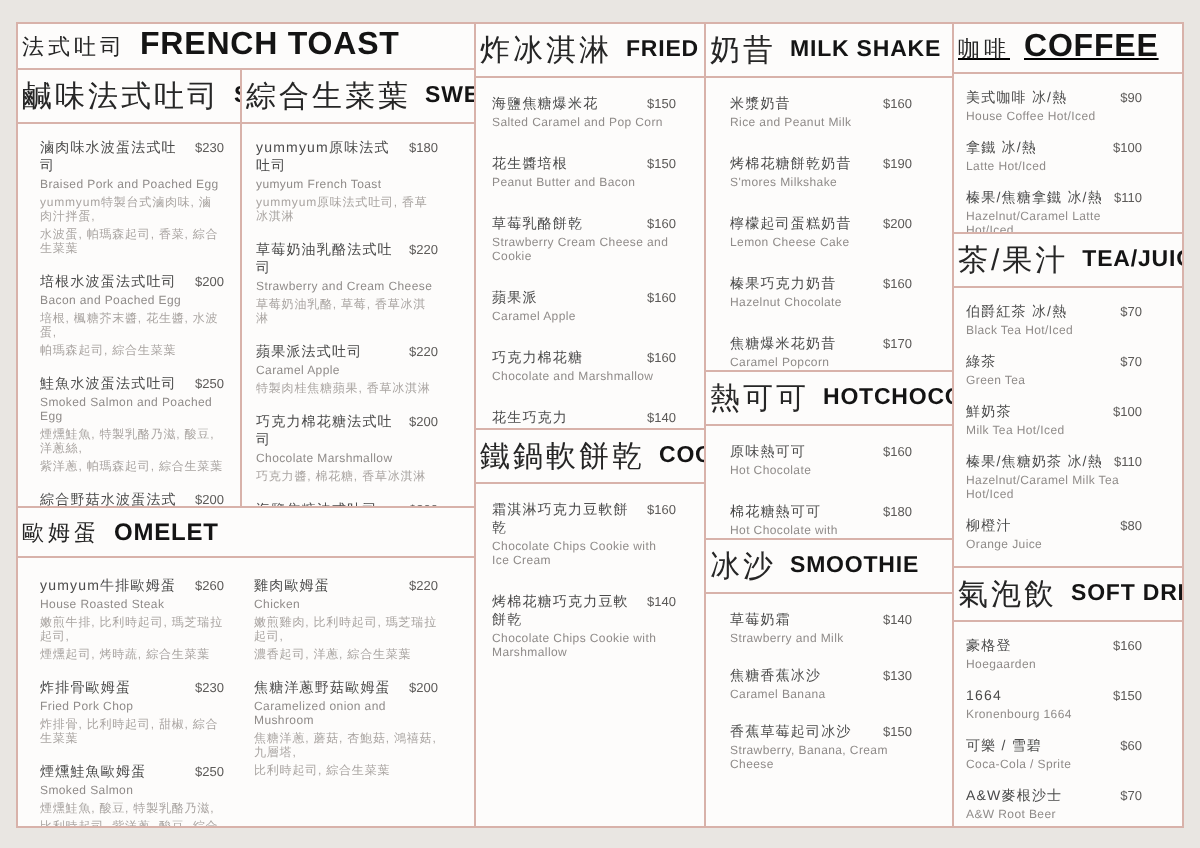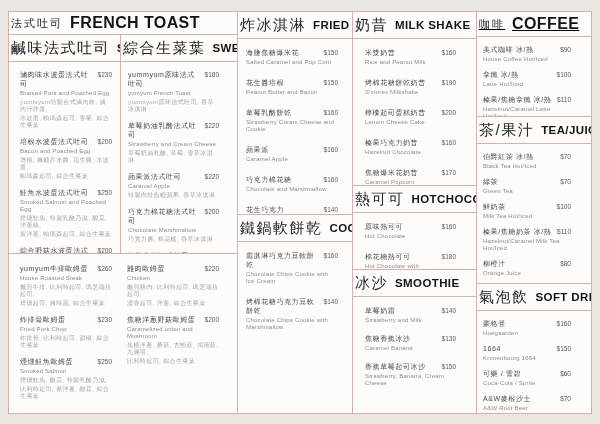--- a/index.html
+++ b/index.html
@@ -175,20 +175,24 @@
             </div>
             <div class="item">
               <div class="item-top">
                 <span class="zh">海鹽焦糖法式吐司</span>
                 <span class="price">$200</span>
               </div>
             </div>
           </div>
       </div>
     </div>
+    <div class="band omelet">
+      <span class="band-zh">歐姆蛋</span>
+      <span class="band-en">OMELET</span>
+    </div>
     <div class="omelet-body">
       <div class="items grow omelet-half-left">
           <div class="item">
             <div class="item-top">
               <span class="zh">yumyum牛排歐姆蛋</span>
               <span class="price">$260</span>
             </div>
             <div class="en">House Roasted Steak</div>
             <div class="desc">嫩煎牛排, 比利時起司, 瑪芝瑞拉起司,</div>
             <div class="desc">煙燻起司, 烤時蔬, 綜合生菜葉</div>

